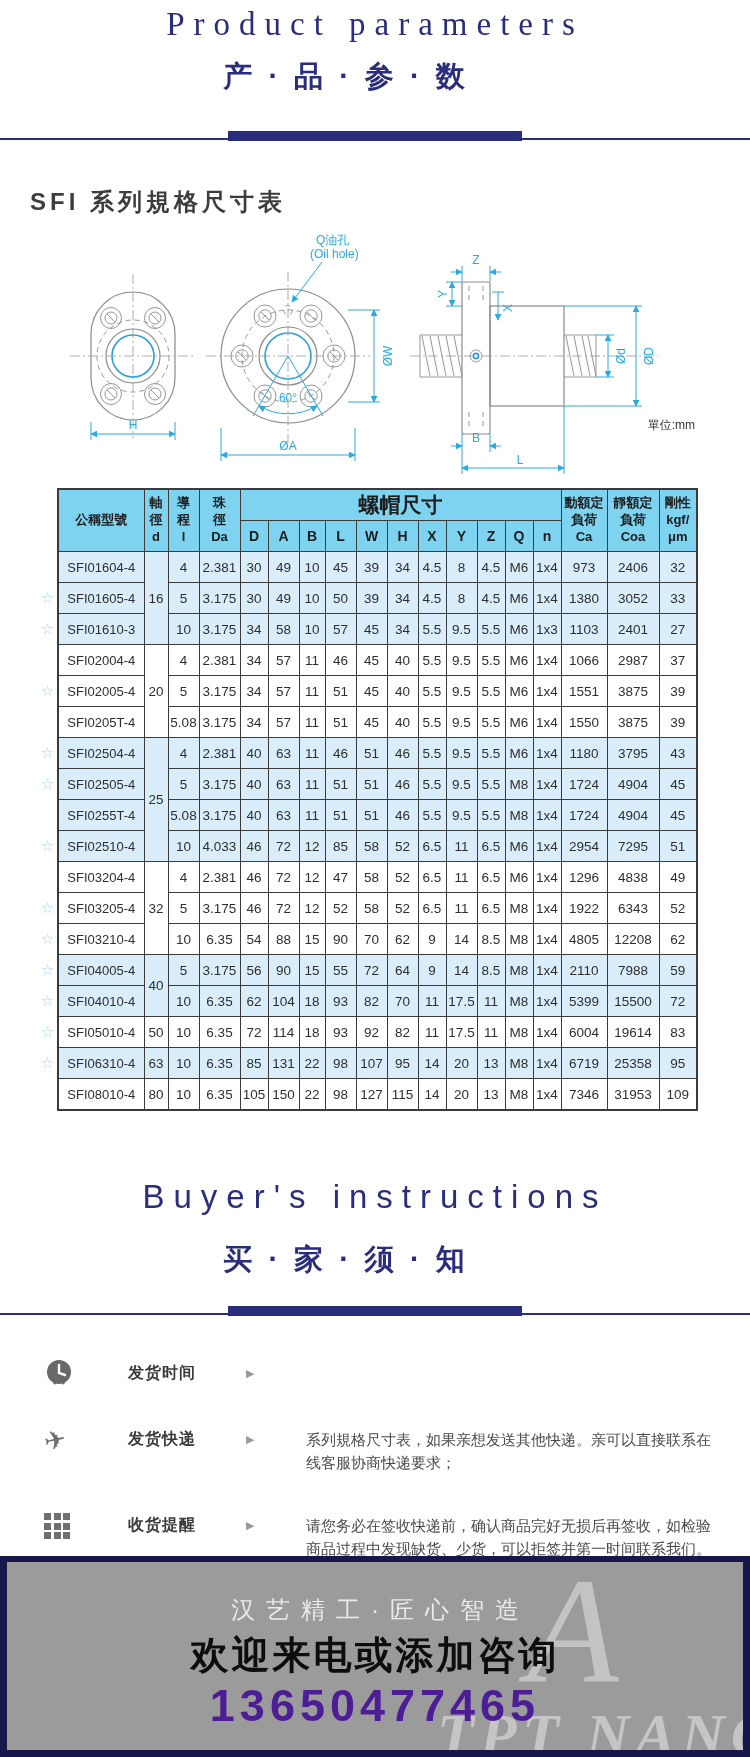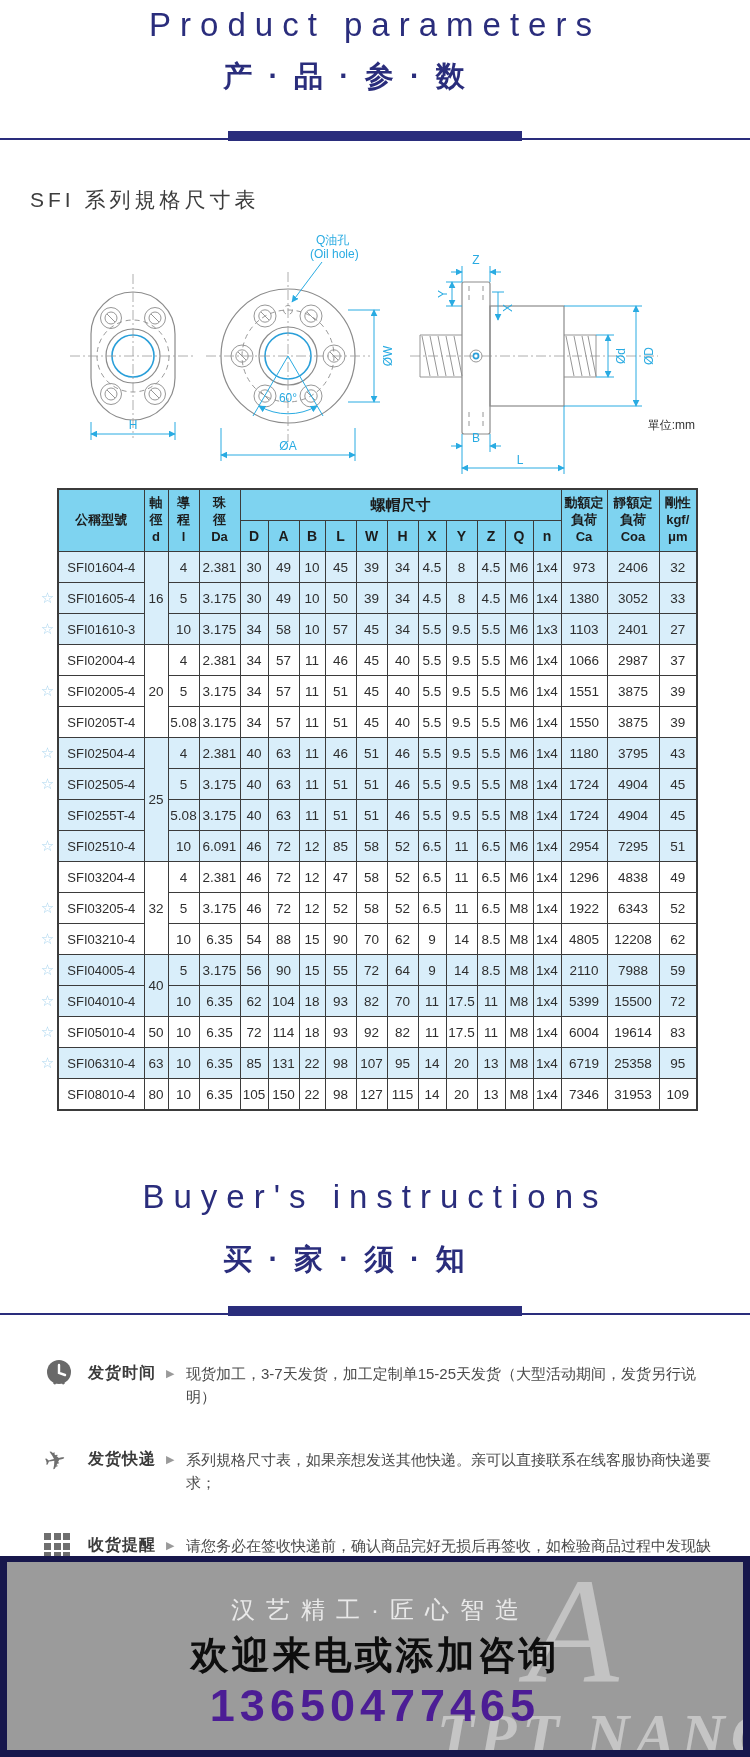--- a/index.html
+++ b/index.html
@@ -9,53 +9,53 @@
   
   .title-en{position:absolute;left:0;width:750px;text-align:center;
             color:#2a2d7c;font-size:33px;font-weight:500;letter-spacing:9px;}
   .title-cn{position:absolute;left:0;width:692px;text-align:center;
             color:#2a2d7c;font-size:29px;font-weight:600;letter-spacing:4px;}
   .divider{position:absolute;left:0;width:750px;height:12px;}
   .divider .line{position:absolute;left:0;top:7px;width:750px;height:2px;background:#2a2d7c;}
   .divider .bar{position:absolute;left:228px;top:0;width:294px;height:10px;background:#2a2d7c;}
 
   
-  .spec-heading{position:absolute;left:30px;top:186px;font-size:21px;font-weight:400;
+  .spec-heading{position:absolute;left:30px;top:186px;font-size:24px;font-weight:700;
                 letter-spacing:4px;color:#3d3d3d;}
   #diagram{position:absolute;left:58px;top:228px;}
   .unit-label{position:absolute;right:55px;top:417px;font-size:12px;color:#333;}
 
   
   #spec-table{position:absolute;left:38px;top:488px;border-collapse:collapse;
               table-layout:fixed;}
   #spec-table td{height:30px;text-align:center;vertical-align:middle;
                  border:1px solid #3b3b3b;font-size:13.5px;color:#2e2e2e;
                  padding:0;overflow:hidden;}
   #spec-table td.st{border:none;background:#fff;color:#a8d4ee;font-size:15px;}
   #spec-table td.hd{background:#7ed3f0;font-weight:bold;font-size:13px;line-height:1.3;
                     white-space:pre-line;color:#1c1c1c;}
   #spec-table td.hd.sub{font-size:14px;}
-  #spec-table td.grp{font-size:15px;}
+  #spec-table td.grp{font-size:21px;}
   #spec-table td.model{font-size:13px;}
   #spec-table td.b{background:#d9eefa;}
   #spec-table td.w{background:#ffffff;}
   .bl{border-left-width:2px !important;}
   .bt{border-top-width:2px !important;}
   .br{border-right-width:2px !important;}
   .bb{border-bottom-width:2px !important;}
   tr.h1 td{height:36px;}
   tr.h2 td{height:31px;}
 
   .note{position:absolute;left:74px;top:1122px;font-size:15.5px;font-weight:500;color:#3a3a3a;
         letter-spacing:1px;}
   .note .star{color:#9fd3f0;}
 
   
   #inst-list{position:absolute;left:44px;top:1358px;width:680px;}
-  .inst-row{display:flex;align-items:flex-start;margin-bottom:36px;}
+  .inst-row{display:flex;align-items:flex-start;margin-bottom:36px;gap:40px;}
   .inst-icon{width:32px;height:30px;flex:0 0 32px;margin-right:12px;color:#6f6f6f;}
   .inst-label{flex:0 0 78px;font-size:16px;font-weight:bold;color:#3b3b3b;
               letter-spacing:1px;line-height:30px;}
   .inst-arrow{flex:0 0 20px;font-size:11px;color:#9a9a9a;line-height:30px;}
   .inst-text{width:560px;font-size:15px;color:#4a4a4a;line-height:23px;padding-top:4px;}
   .plane-glyph{display:block;font-size:26px;line-height:30px;transform:rotate(-12deg);}
   .grid-icon{display:grid;grid-template-columns:repeat(3,7px);grid-gap:2.5px;padding-top:3px;}
   .grid-icon div{width:7px;height:7px;background:#6f6f6f;}
 
   
@@ -81,21 +81,21 @@
   .dsh{stroke:#8b8b8b;fill:none;stroke-width:0.9;stroke-dasharray:5 4;}
   .blue{stroke:#2a9fd9;fill:none;stroke-width:1.6;}
   .dim{stroke:#29abe2;fill:none;stroke-width:1;}
   .dimtxt{fill:#29abe2;font-size:12px;font-family:"Liberation Sans",sans-serif;}
 </style>
 </head>
 <body>
 
 <div id="page">
 
-  <div class="title-en" style="top:6px;">Product parameters</div>
+  <div class="title-en" style="top:6px;font-family:Liberation Serif, serif;">Product parameters</div>
   <div class="title-cn" style="top:57px;">产 · 品 · 参 · 数</div>
   <div class="divider" style="top:131px;">
     <div class="line"></div>
     <div class="bar"></div>
   </div>
 
   <div class="spec-heading">SFI 系列規格尺寸表</div>
 
   <svg id="diagram" width="635" height="255" viewBox="0 0 635 255">
     <defs>
@@ -476,21 +476,21 @@
           <td class="c b">M8</td>
           <td class="c b">1x4</td>
           <td class="c b">1724</td>
           <td class="c b">4904</td>
           <td class="c b br">45</td>
         </tr>
         <tr>
           <td class="st">☆</td>
           <td class="c model bl b">SFI02510-4</td>
           <td class="c b">10</td>
-          <td class="c b">6.091</td>
+          <td class="c b">4.033</td>
           <td class="c b">46</td>
           <td class="c b">72</td>
           <td class="c b">12</td>
           <td class="c b">85</td>
           <td class="c b">58</td>
           <td class="c b">52</td>
           <td class="c b">6.5</td>
           <td class="c b">11</td>
           <td class="c b">6.5</td>
           <td class="c b">M6</td>
@@ -677,21 +677,20 @@
 
   <div id="inst-list">
       <div class="inst-row">
         <div class="inst-icon"><svg width="30" height="30" viewBox="0 0 30 30">
             <circle cx="15" cy="14" r="12" fill="#696969"></circle>
             <path d="M15,7 V15 L21,17" stroke="#ffffff" stroke-width="2.4" fill="none" stroke-linecap="round"></path>
             <path d="M10,26 L13,22 M20,26 L17,22" stroke="#696969" stroke-width="2.5"></path>
           </svg></div>
         <div class="inst-label">发货时间</div>
         <div class="inst-arrow">▶</div>
-        <div class="inst-text">现货加工，3-7天发货，加工定制单15-25天发货（大型活动期间，发货另行说明）</div>
       </div>
       <div class="inst-row">
         <div class="inst-icon">
           <span class="plane-glyph">✈</span>
         </div>
         <div class="inst-label">发货快递</div>
         <div class="inst-arrow">▶</div>
         <div class="inst-text">系列規格尺寸表，如果亲想发送其他快递。亲可以直接联系在线客服协商快递要求；</div>
       </div>
       <div class="inst-row">

